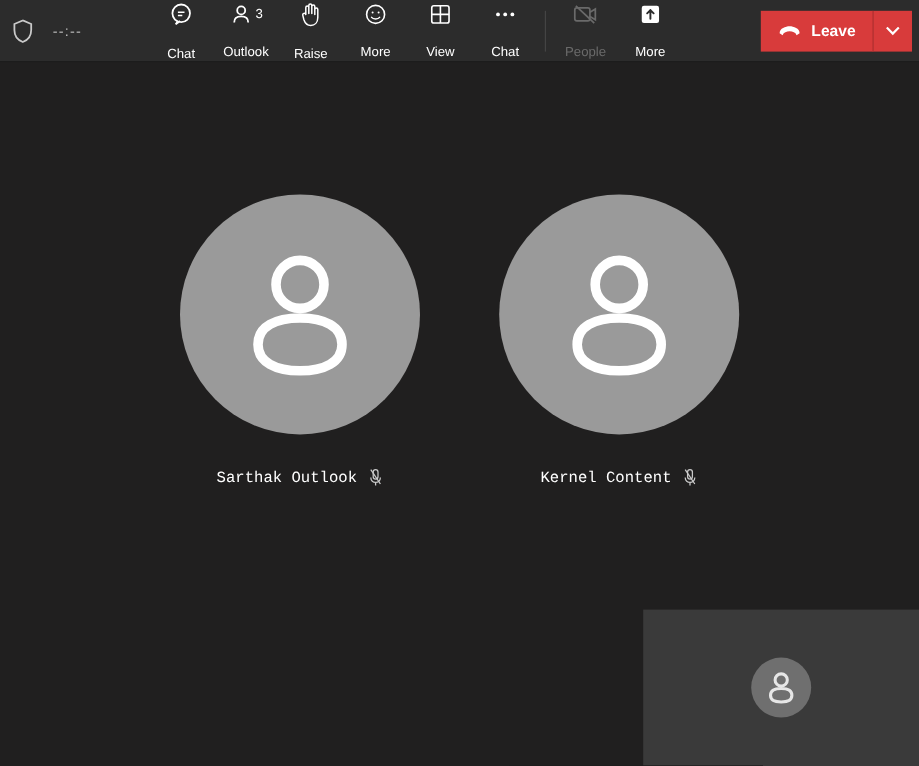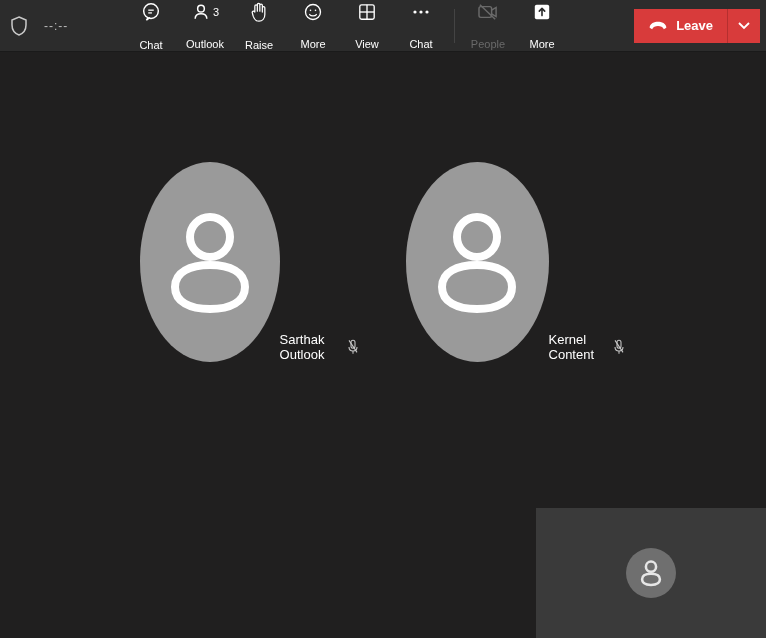--- a/index.html
+++ b/index.html
@@ -17,21 +17,21 @@
   .leave-wrap { display: flex; align-items: flex-start; margin-left: 0; }
   .leave-btn { display: flex; align-items: center; justify-content: center; background: #d83b3b; height: 34px; padding: 0 14px; border-right: 1px solid #b52f2f; cursor: pointer; gap: 8px; }
   .leave-btn .txt { font-size: 13px; font-weight: 600; }
   .leave-drop { width: 32px; height: 34px; background: #d83b3b; display: flex; align-items: center; justify-content: center; cursor: pointer; }
 
   .timer { color: #bdbdbd; font-size: 12px; letter-spacing: 1px; }
 
   
   .stage { position: relative; width: 100%; height: calc(100% - 52px); background: #201f1f; }
   .tiles { display: flex; justify-content: center; gap: 46px; padding-top: 110px; }
-  .tile { display: flex; flex-direction: row; align-items: flex-end; width: 220px; }
+  .tile { display: flex; flex-direction: column; align-items: center; width: 220px; font-family: Liberation Mono, monospace; }
   .avatar-circle { width: 200px; height: 200px; border-radius: 50%; background: #9a9a9a; display: flex; align-items: center; justify-content: center; }
   .tile-name-row { display: flex; align-items: center; gap: 8px; margin-top: 28px; }
   .tile-name { font-size: 13px; color: #fff; }
 
   
   .self-tile { position: absolute; right: 0; bottom: 0; width: 230px; height: 130px; background: #3a3a3a; display: flex; align-items: center; justify-content: center; }
   .self-avatar { width: 50px; height: 50px; border-radius: 50%; background: #6f6f6f; display: flex; align-items: center; justify-content: center; }
 
   svg { display: block; }
 </style>

